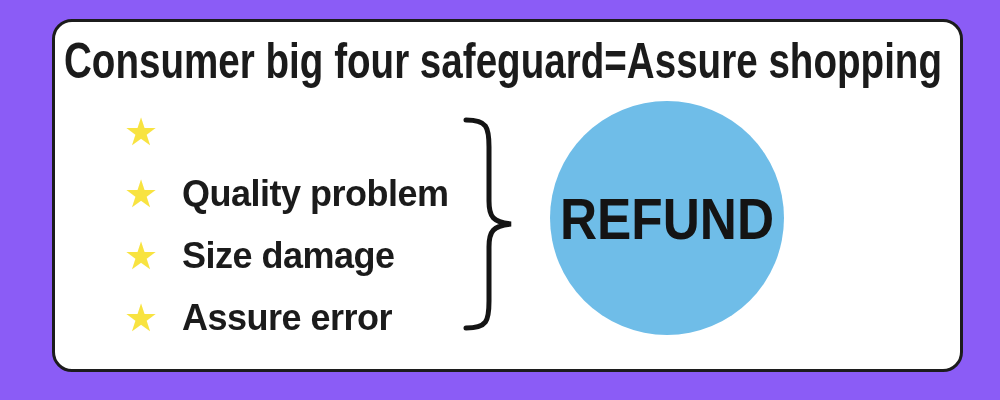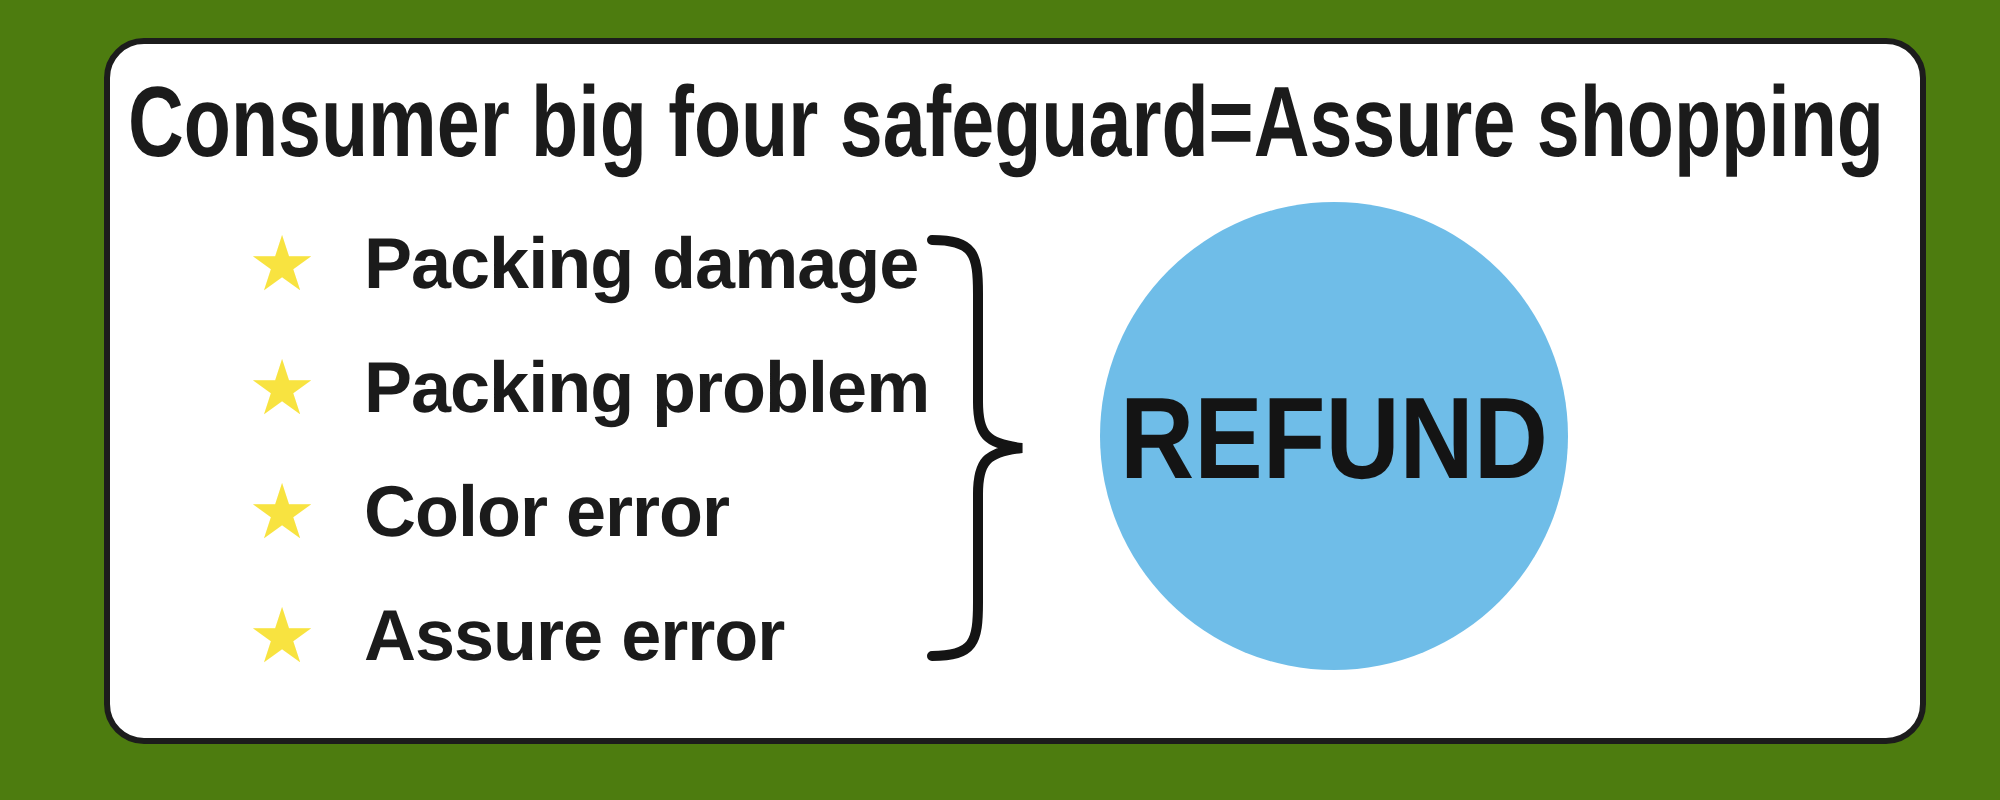--- a/index.html
+++ b/index.html
@@ -8,21 +8,21 @@
     width: 1000px;
     height: 400px;
     background: #ffffff;
     font-family: "Liberation Sans", sans-serif;
     overflow: hidden;
   }
   .canvas {
     position: relative;
     width: 1000px;
     height: 400px;
-    background: #4d7c0f;
+    background: #8b5cf6;
   }
   .frame {
     position: absolute;
     left: 52px;
     top: 19px;
     width: 911px;
     height: 353px;
     box-sizing: border-box;
     border: 3px solid #1c1c1c;
     border-radius: 20px;
@@ -97,31 +97,30 @@
   <div class="frame"></div>
 
   <svg class="title-svg" viewBox="0 0 892 66">
     <text x="0" y="50" textLength="878" lengthAdjust="spacingAndGlyphs">Consumer big four safeguard=Assure shopping</text>
   </svg>
 
   <div class="guarantee-list">
 
     <div class="guarantee-row">
       <span class="star">★</span>
-      <span class="guarantee-label">Packing damage</span>
     </div>
 
     <div class="guarantee-row">
       <span class="star">★</span>
-      <span class="guarantee-label">Packing problem</span>
+      <span class="guarantee-label">Quality problem</span>
     </div>
 
     <div class="guarantee-row">
       <span class="star">★</span>
-      <span class="guarantee-label">Color error</span>
+      <span class="guarantee-label">Size damage</span>
     </div>
 
     <div class="guarantee-row">
       <span class="star">★</span>
       <span class="guarantee-label">Assure error</span>
     </div>
 
   </div>
 
   <svg class="brace-svg" viewBox="0 0 52 214">

